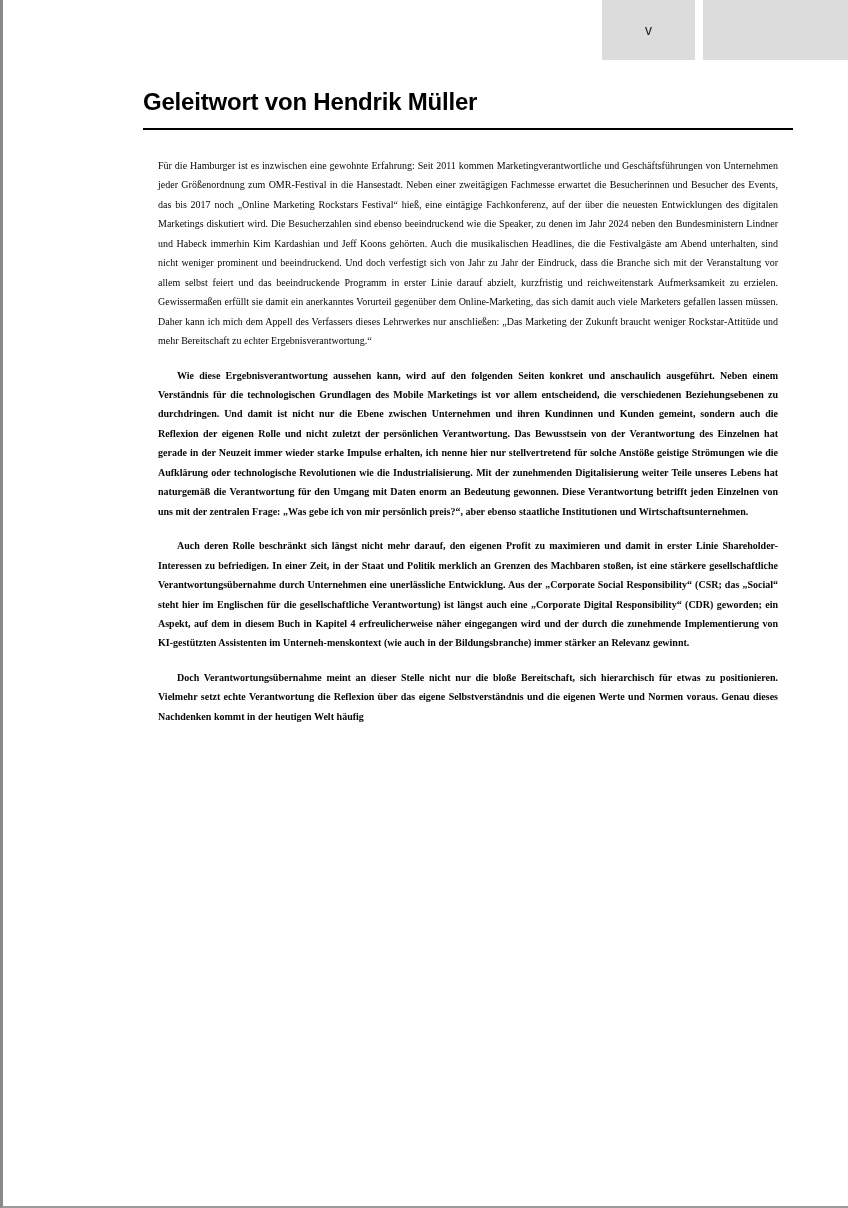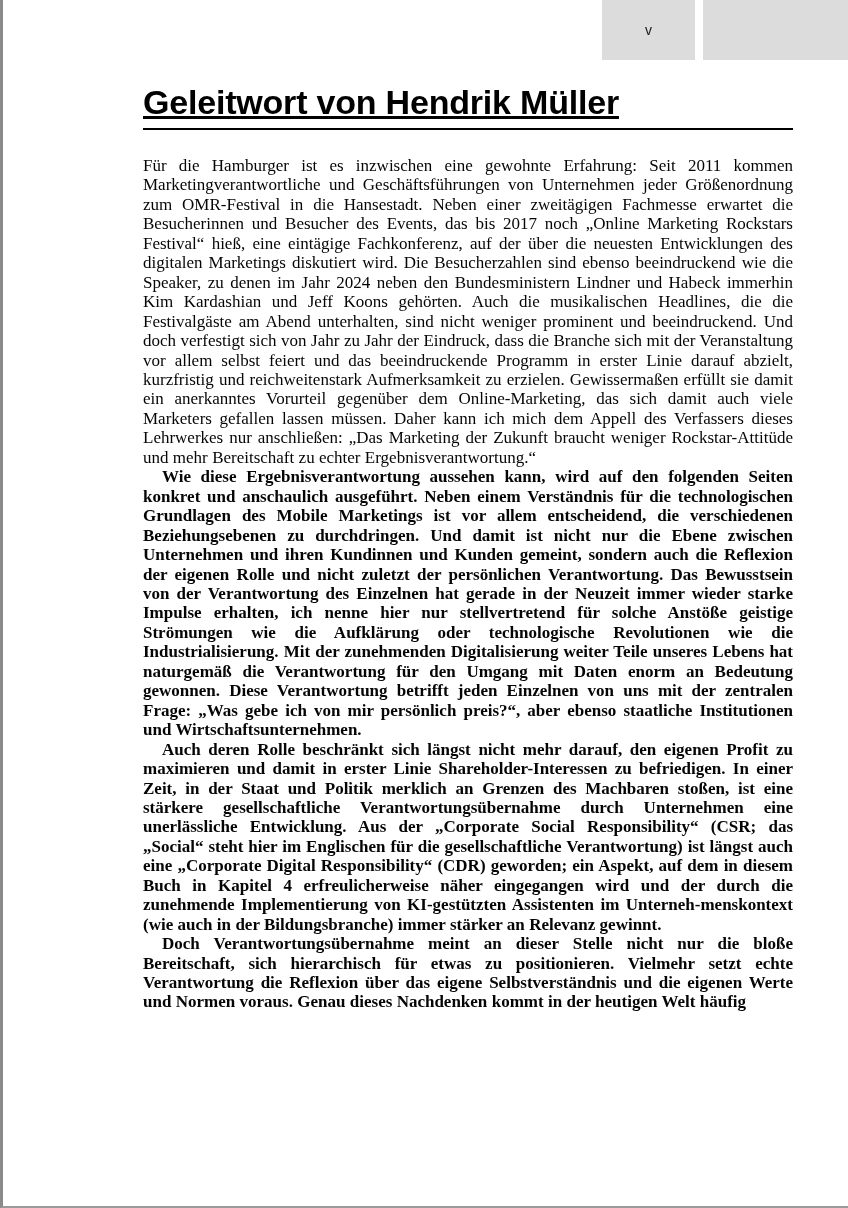--- a/index.html
+++ b/index.html
@@ -66,44 +66,43 @@
   #content {
     position: absolute;
     left: 140px;
     top: 86px;
     width: 650px;
   }
 
   #chapter-title {
     font-family: "Liberation Sans", "DejaVu Sans", sans-serif;
     font-weight: bold;
-    font-size: 34px;
+    font-size: 24px;
     line-height: 32px;
     color: #000000;
     letter-spacing: -0.2px;
     margin: 0;
     padding: 0 0 10px 0;
-    text-decoration: underline;
   }
 
   #title-rule {
     width: 650px;
     height: 2px;
     background: #000000;
     margin: 0 0 26px 0;
   }
 
   .body-para {
     font-family: "Liberation Serif", "DejaVu Serif", serif;
-    font-size: 17px;
+    font-size: 10px;
     line-height: 19.45px;
     color: #050505;
     text-align: justify;
     text-justify: inter-word;
-    margin: 0;
+    margin: 15px;
     padding: 0;
     hyphens: manual;
     word-spacing: 0.1px;
   }
   .body-para.indented {
     text-indent: 19px;
     font-weight: bold;
   }
 </style>
 </head>

